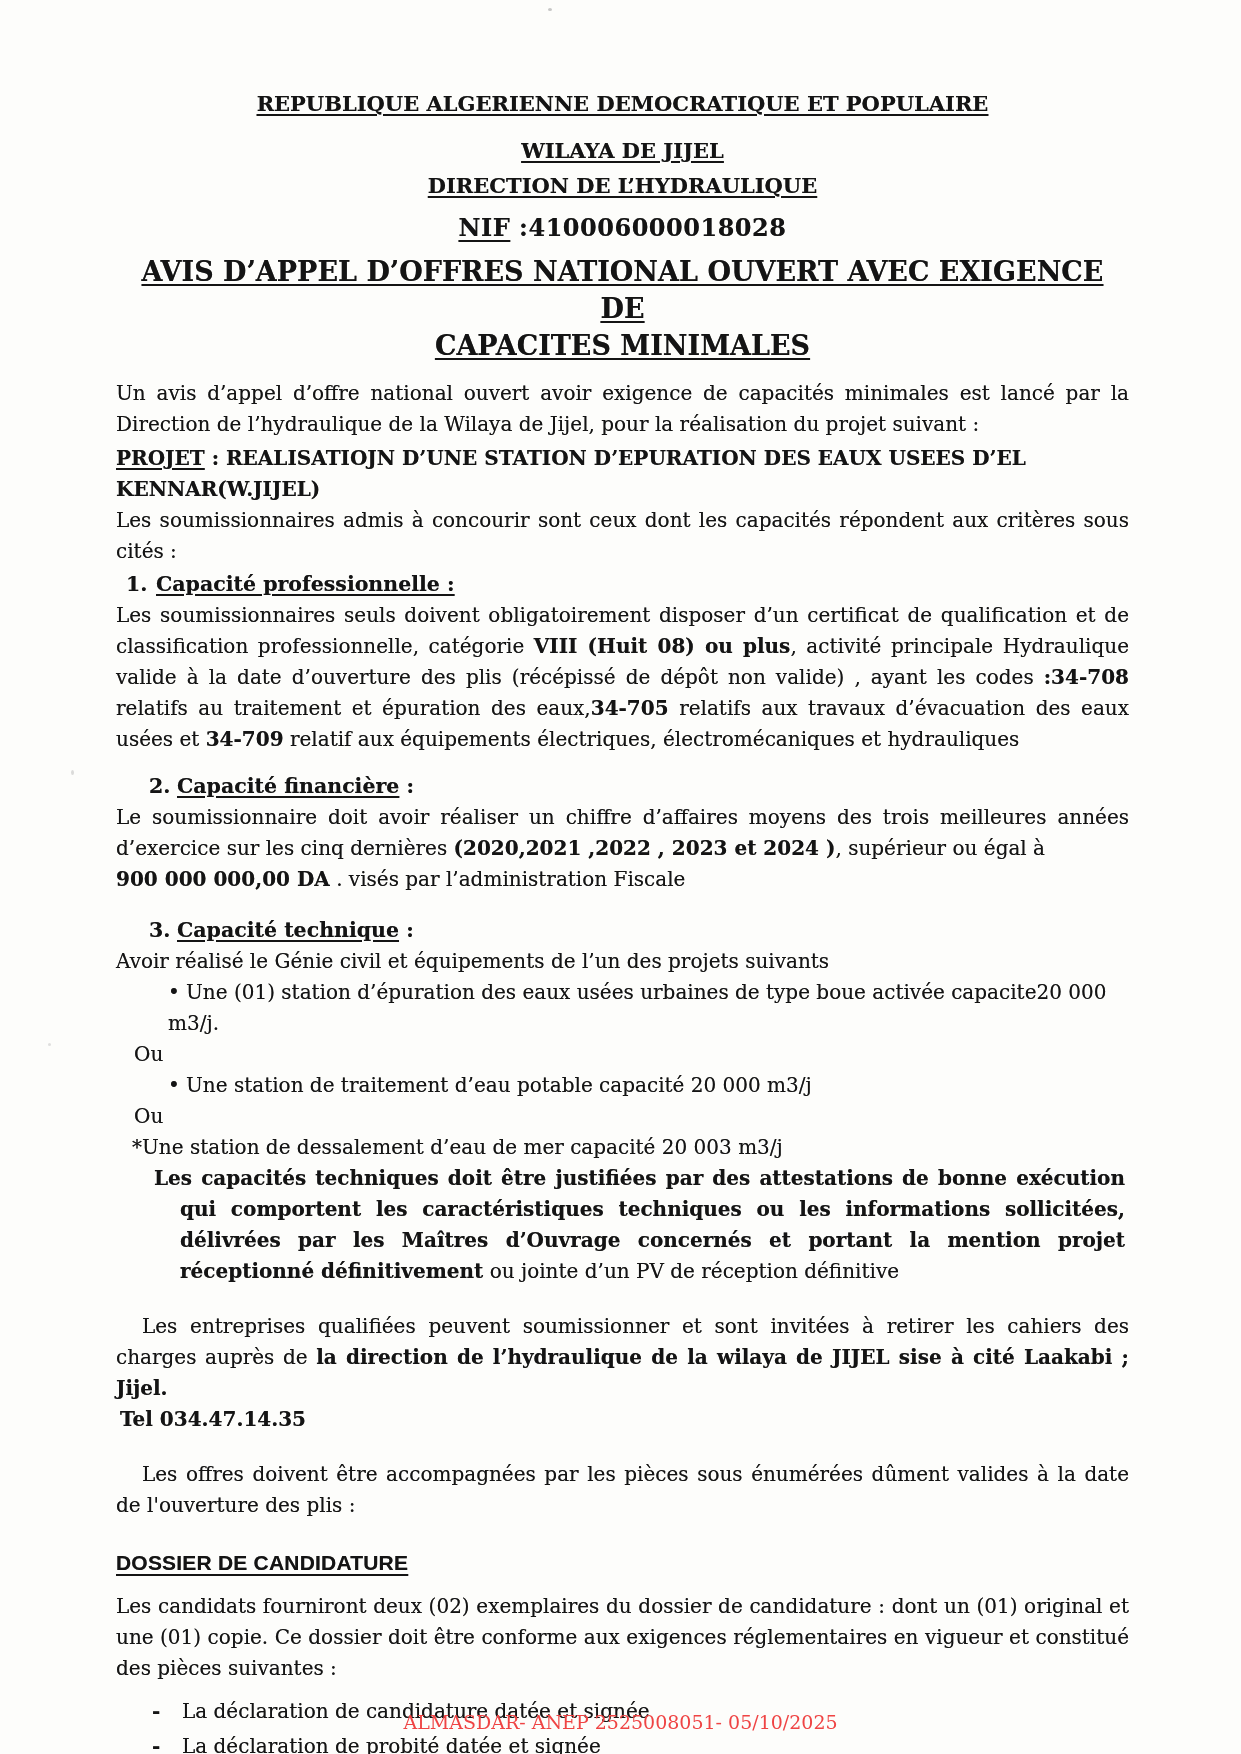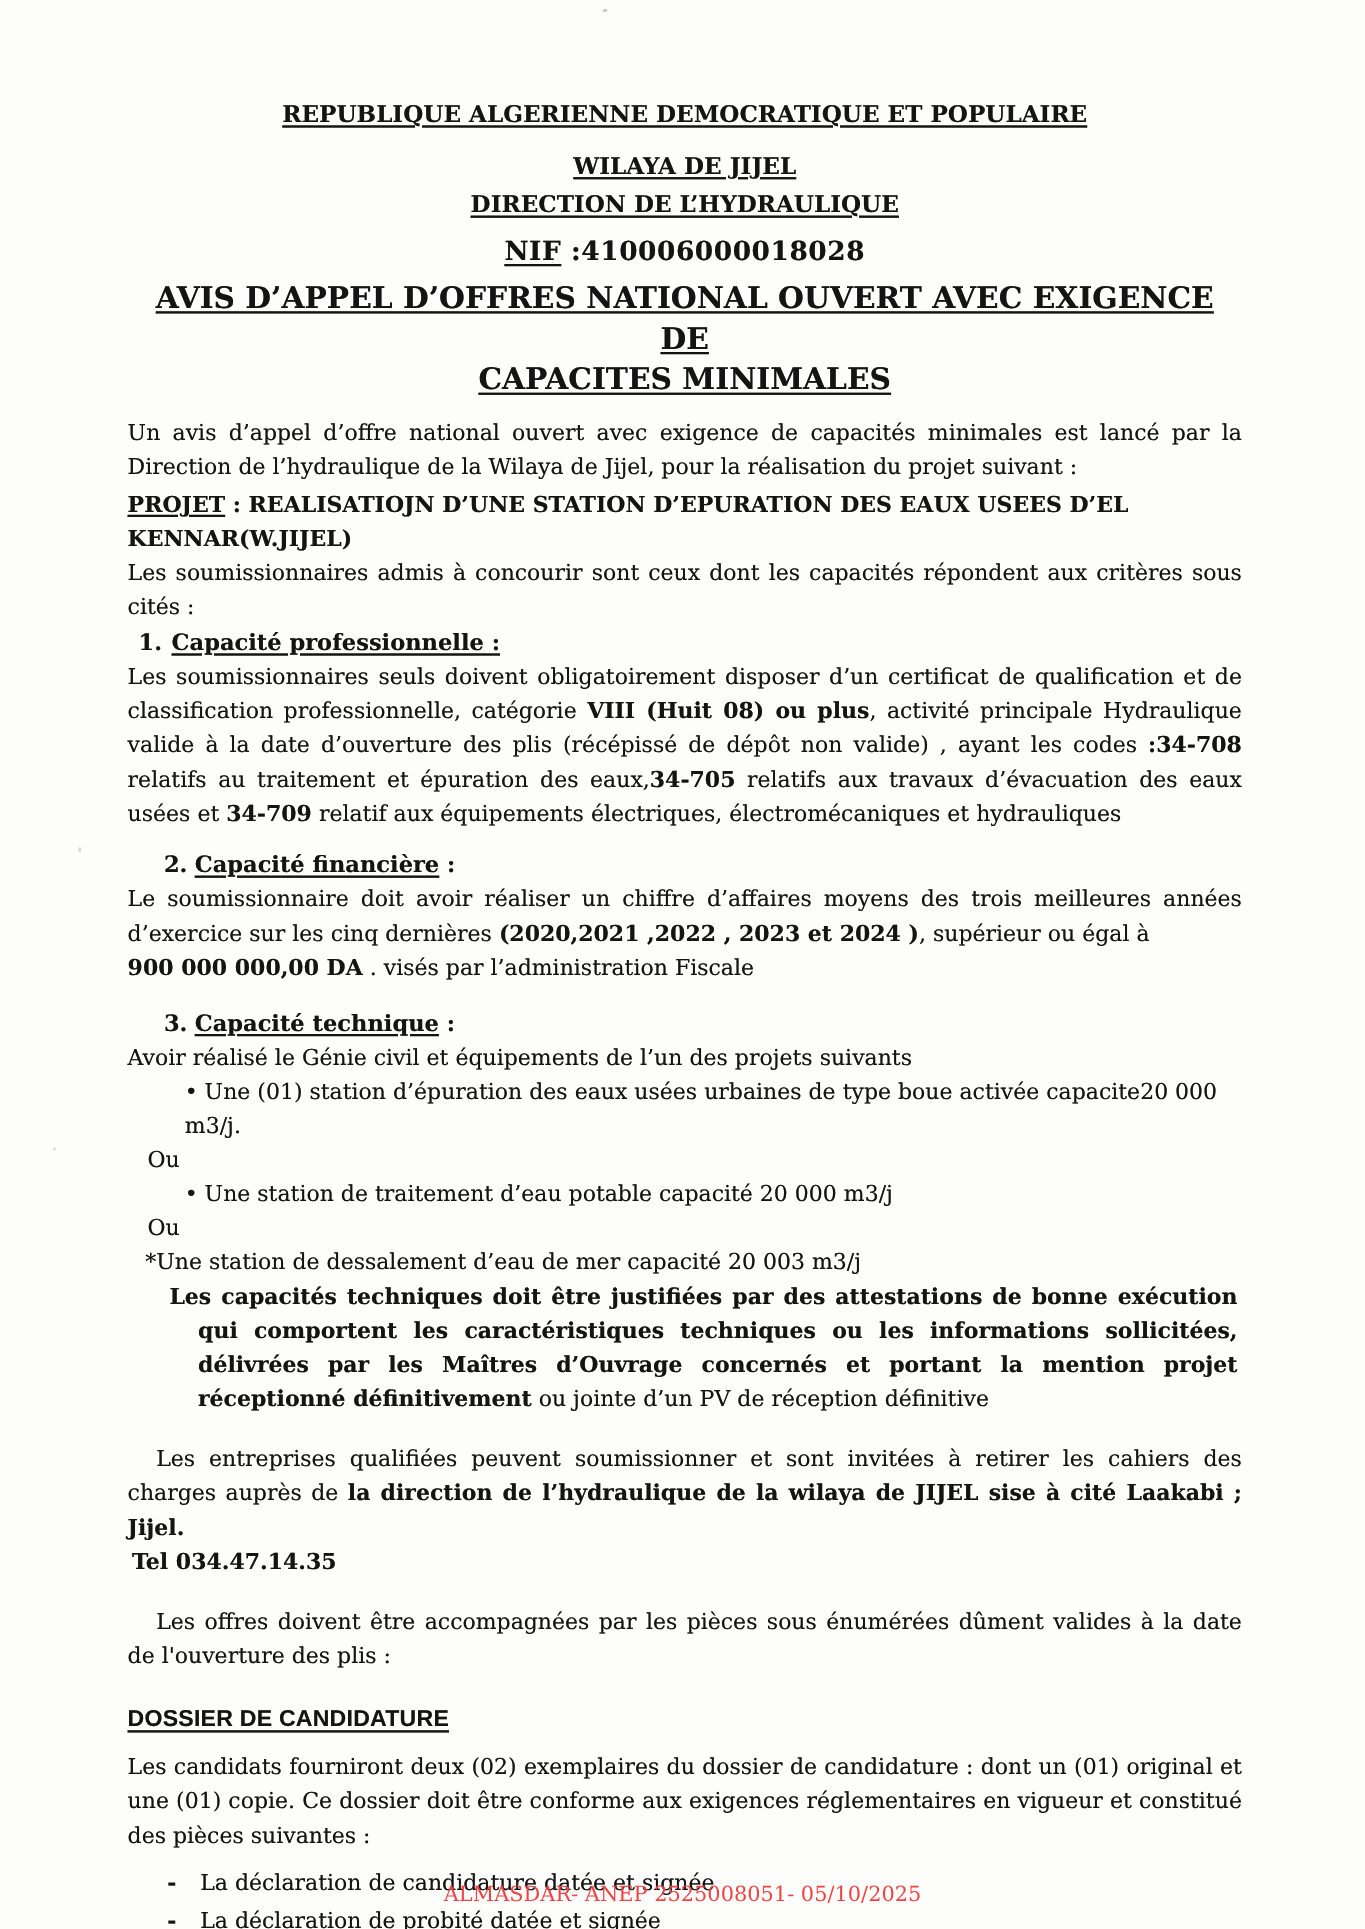--- a/index.html
+++ b/index.html
@@ -70,21 +70,21 @@
     <div class="h-rep"><span class="ul-b">REPUBLIQUE ALGERIENNE DEMOCRATIQUE ET POPULAIRE</span></div>
     <div class="h-sub"><span class="ul-b">WILAYA DE JIJEL</span></div>
     <div class="h-sub2"><span class="ul-b">DIRECTION DE L’HYDRAULIQUE</span></div>
     <div class="h-nif"><span class="ul">NIF</span><span> :410006000018028</span></div>
     <div class="doc-title">
       <span class="ul-b">AVIS D’APPEL D’OFFRES NATIONAL OUVERT AVEC EXIGENCE DE</span><br>
       <span class="ul-b">CAPACITES MINIMALES</span>
     </div>
   </div>
 
-  <p class="just intro">Un avis d’appel d’offre national ouvert avec exigence de capacités minimales est lancé par la Direction de l’hydraulique de la Wilaya de Jijel, pour la réalisation du projet suivant :</p>
+  <p class="just intro">Un avis d’appel d’offre national ouvert avoir exigence de capacités minimales est lancé par la Direction de l’hydraulique de la Wilaya de Jijel, pour la réalisation du projet suivant :</p>
 
   <p class="projet"><span class="ul-b">PROJET</span><span class="b"> : REALISATIOJN D’UNE STATION D’EPURATION DES EAUX USEES D’EL KENNAR(W.JIJEL)</span></p>
 
   <p class="just">Les soumissionnaires admis à concourir sont ceux dont les capacités répondent aux critères sous cités :</p>
 
   <p class="sec-head s1h"><span class="num">1.</span><span class="ul-b">Capacité professionnelle :</span></p>
 
   <p class="just"><span>Les soumissionnaires seuls doivent obligatoirement disposer d’un certificat de qualification et de classification professionnelle, catégorie </span><span class="b">VIII (Huit 08) ou plus</span><span>, activité principale Hydraulique valide à la date d’ouverture des plis (récépissé de dépôt non valide) , ayant les codes </span><span class="b">:34-708</span><span> relatifs au traitement et épuration des eaux,</span><span class="b">34-705</span><span> relatifs aux travaux d’évacuation des eaux usées et </span><span class="b">34-709</span><span> relatif aux équipements électriques, électromécaniques et hydrauliques</span></p>
 
   <p class="sec-head s23h"><span class="num">2.</span><span class="ul-b">Capacité financière</span><span class="b"> :</span></p>

